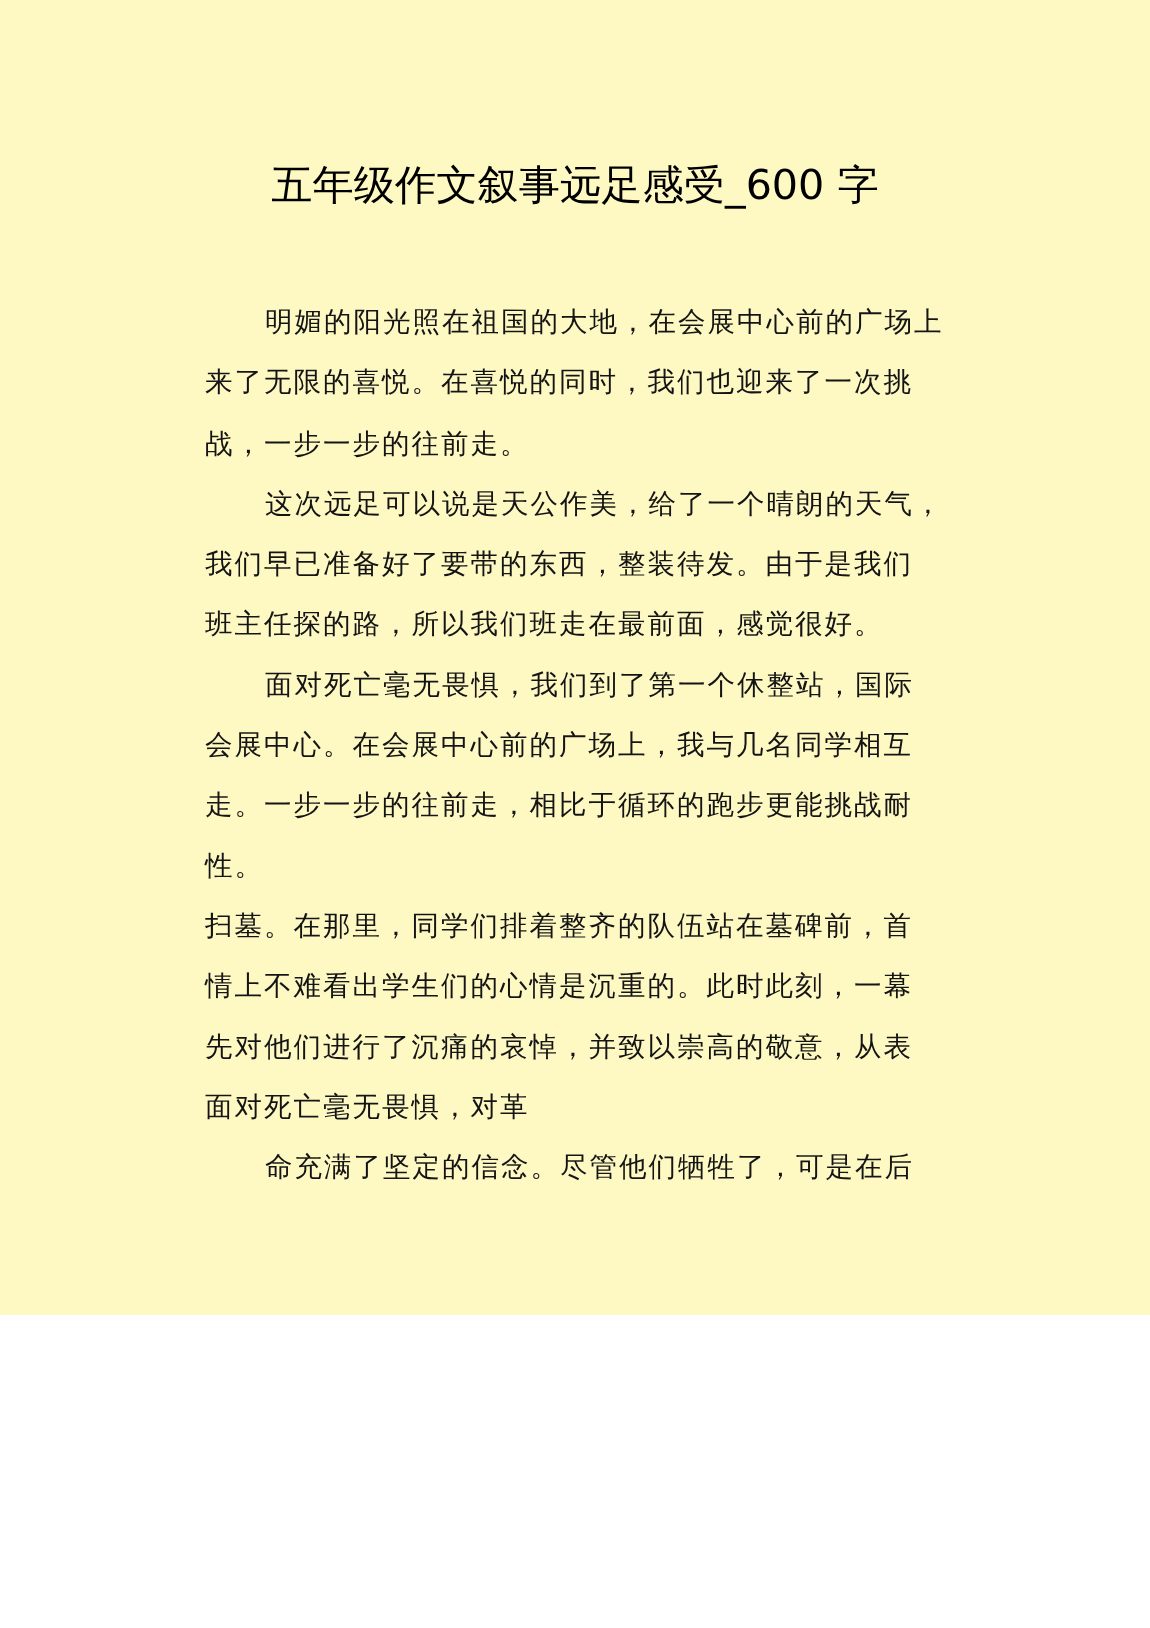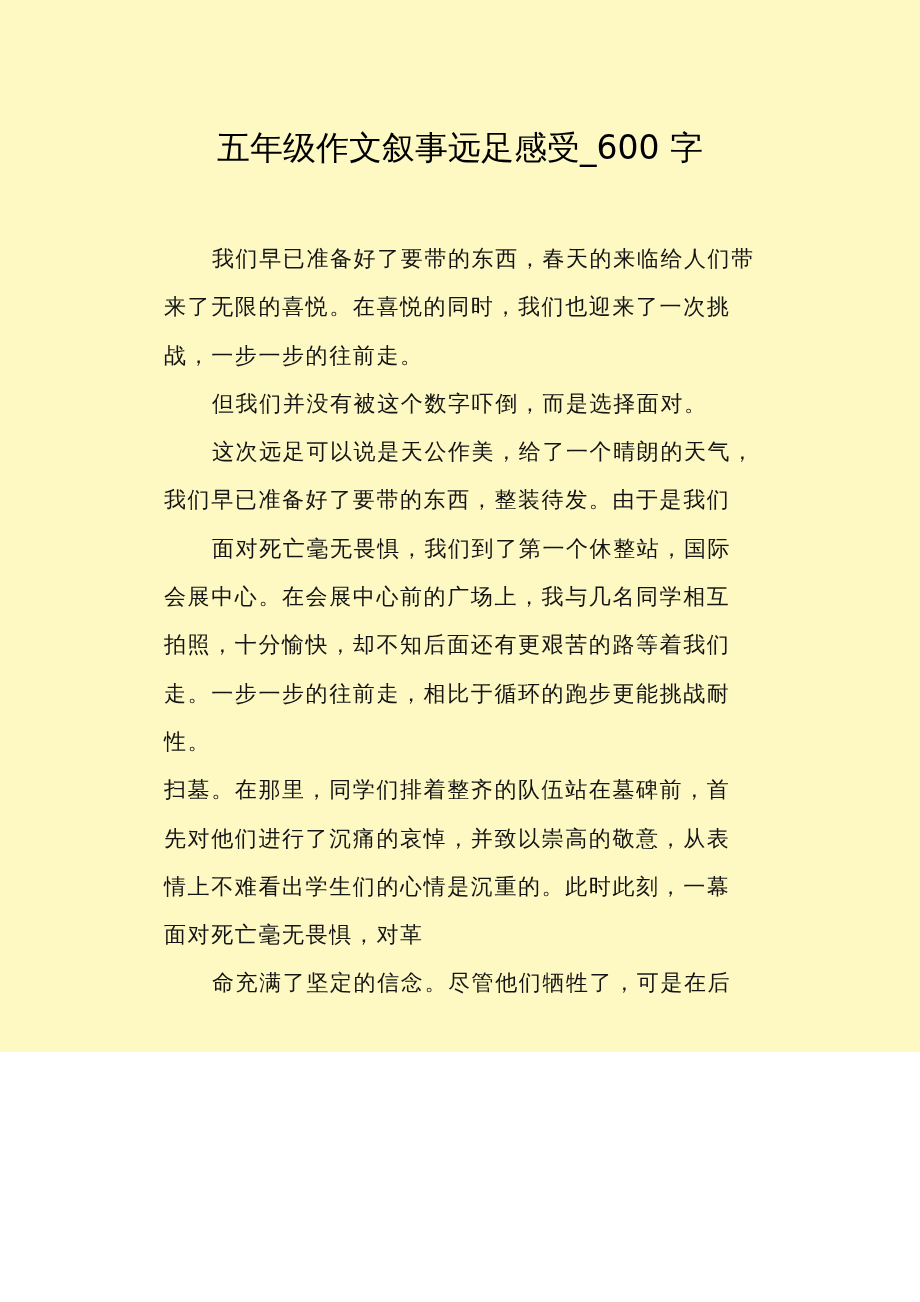--- a/index.html
+++ b/index.html
@@ -55,30 +55,29 @@
       padding-left: 48px;
     }
   </style>
 </head>
 <body>
 
 <div class="page">
   <h1 class="title">五年级作文叙事远足感受_600 字</h1>
 
   <div class="body-text">
-    <div class="line indent">我们早已准备好了要带的东西，春天的来临给人们带</div>
+    <div class="line indent">明媚的阳光照在祖国的大地，在会展中心前的广场上</div>
     <div class="line">来了无限的喜悦。在喜悦的同时，我们也迎来了一次挑</div>
     <div class="line">战，一步一步的往前走。</div>
-    <div class="line indent">但我们并没有被这个数字吓倒，而是选择面对。</div>
     <div class="line indent">这次远足可以说是天公作美，给了一个晴朗的天气，</div>
     <div class="line">我们早已准备好了要带的东西，整装待发。由于是我们</div>
+    <div class="line">班主任探的路，所以我们班走在最前面，感觉很好。</div>
     <div class="line indent">面对死亡毫无畏惧，我们到了第一个休整站，国际</div>
     <div class="line">会展中心。在会展中心前的广场上，我与几名同学相互</div>
-    <div class="line">拍照，十分愉快，却不知后面还有更艰苦的路等着我们</div>
     <div class="line">走。一步一步的往前走，相比于循环的跑步更能挑战耐</div>
     <div class="line">性。</div>
     <div class="line">扫墓。在那里，同学们排着整齐的队伍站在墓碑前，首</div>
+    <div class="line">情上不难看出学生们的心情是沉重的。此时此刻，一幕</div>
     <div class="line">先对他们进行了沉痛的哀悼，并致以崇高的敬意，从表</div>
-    <div class="line">情上不难看出学生们的心情是沉重的。此时此刻，一幕</div>
     <div class="line">面对死亡毫无畏惧，对革</div>
     <div class="line indent">命充满了坚定的信念。尽管他们牺牲了，可是在后</div>
   </div>
 </div>
 
 </body></html>

